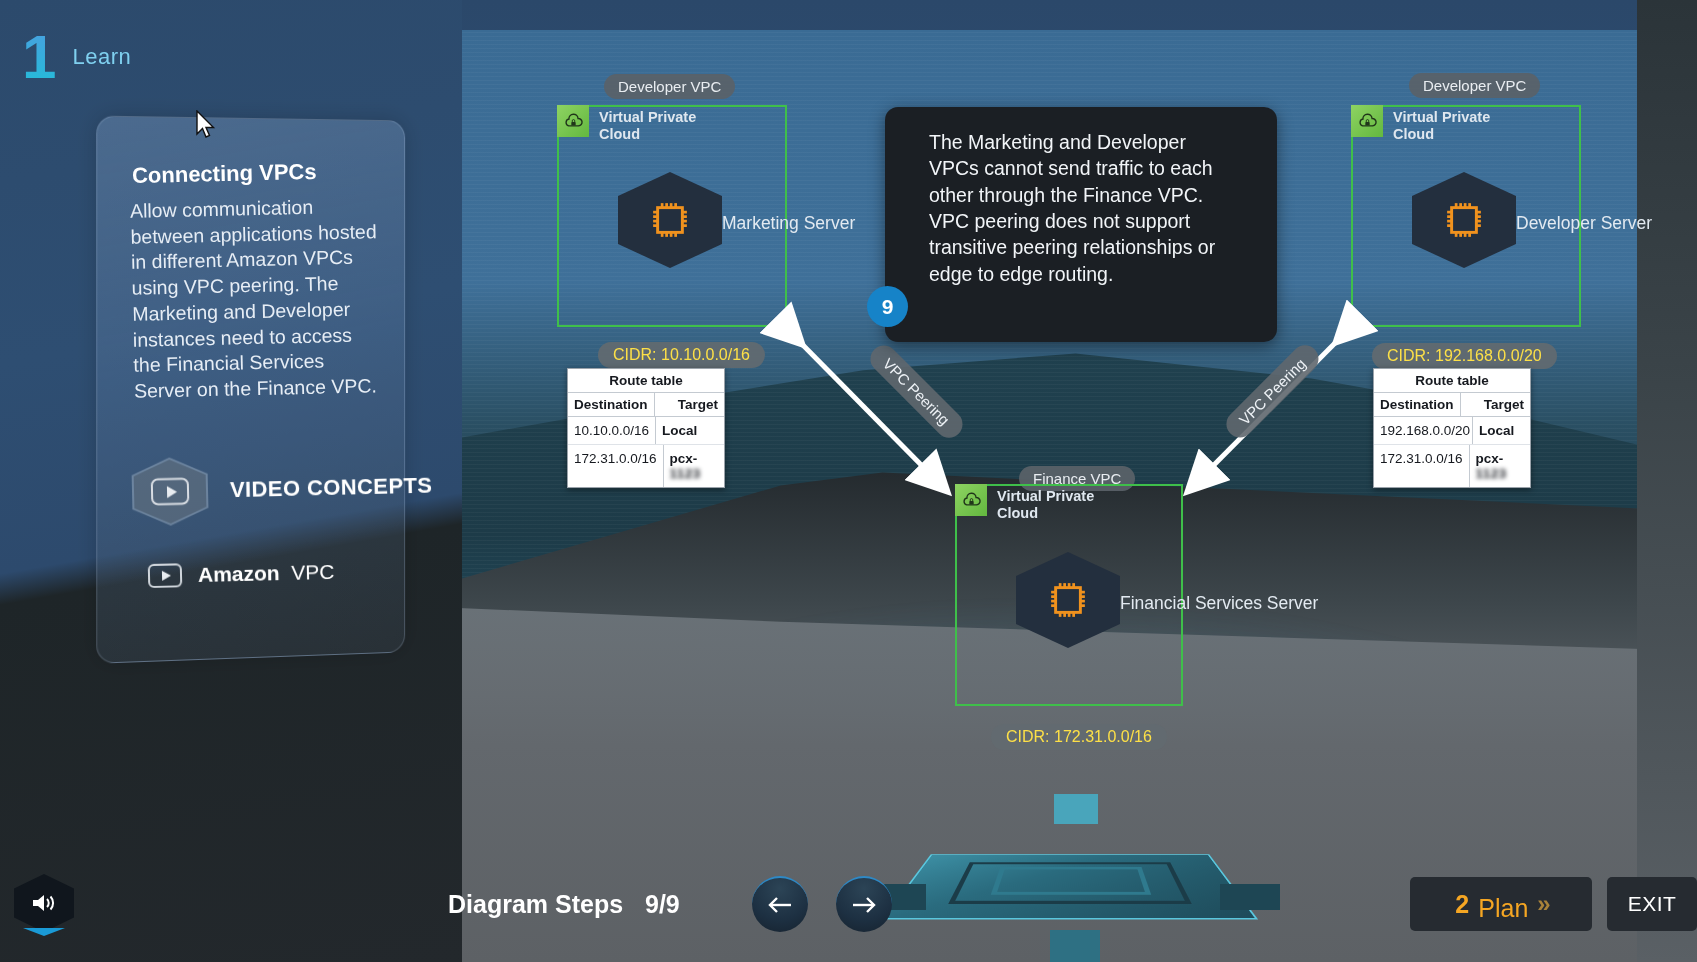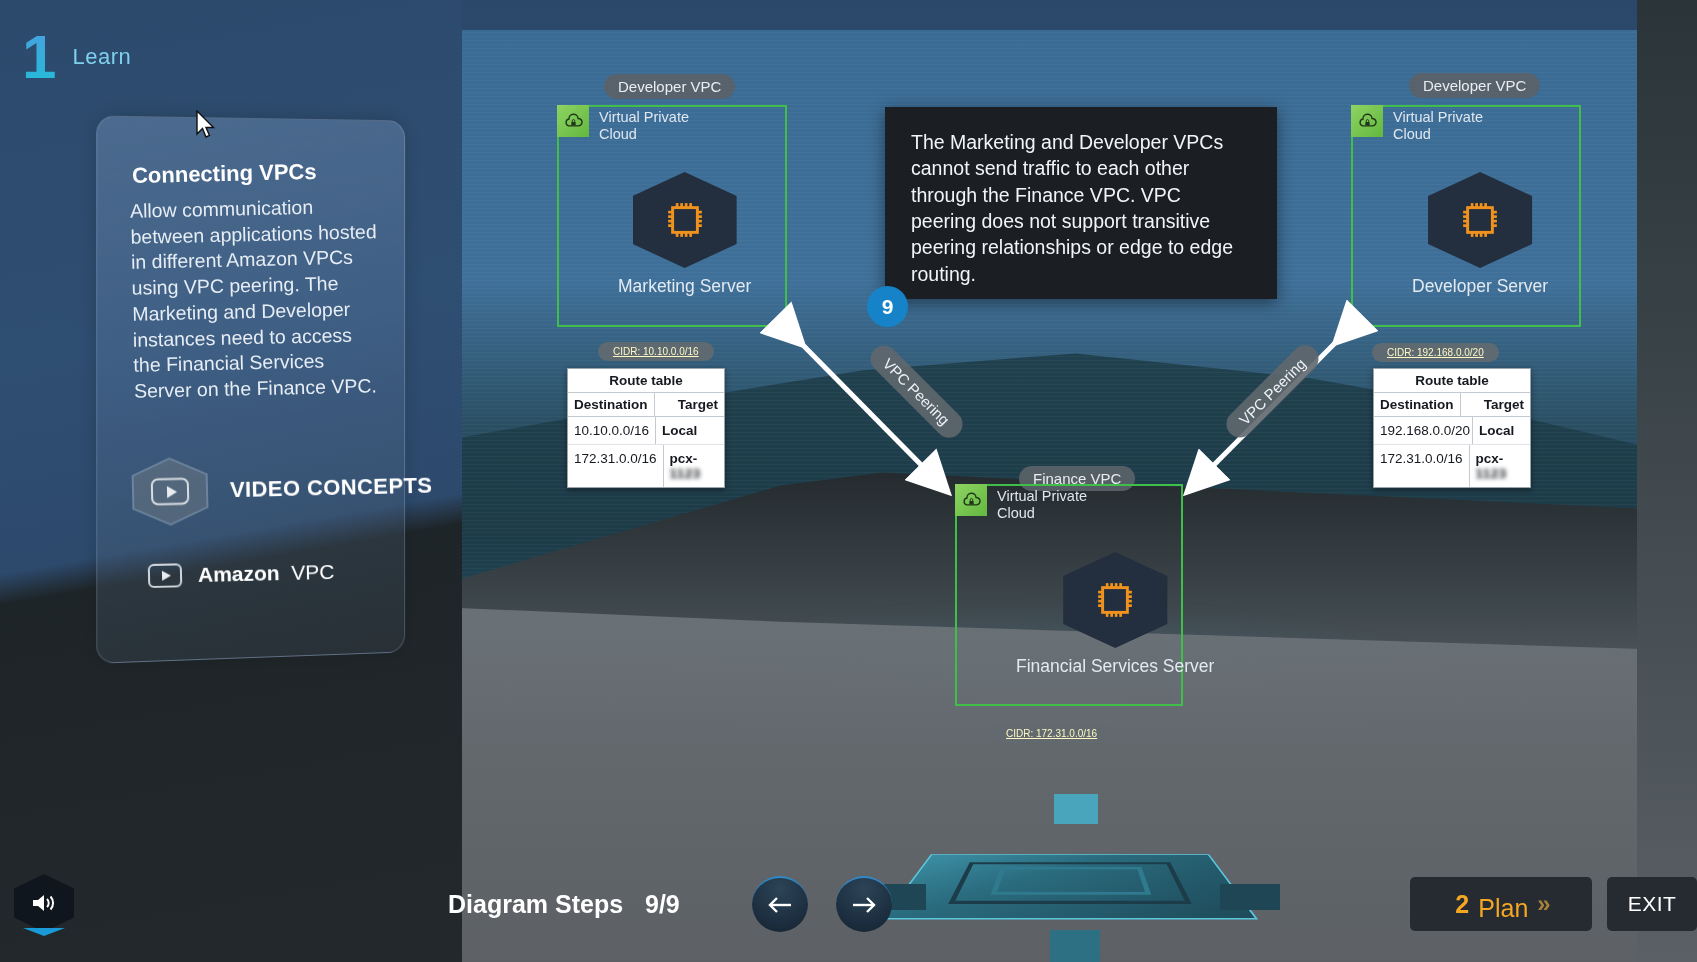--- a/index.html
+++ b/index.html
@@ -149,34 +149,34 @@
   .vpc-badge {
     position: absolute; background: rgba(90,98,104,0.92); color: #e9edf1;
     border-radius: 14px; padding: 4px 14px; font-size: 15px; white-space: nowrap;
   }
   .vpc-icon {
     position: absolute; left: -2px; top: -2px; width: 32px; height: 32px;
     background: linear-gradient(135deg, #8ed362 0%, #63b83f 100%);
     display: flex; align-items: center; justify-content: center;
   }
   .vpc-label {
-    position: absolute; color: #dfe7ef; font-size: 14.5px; font-weight: normal; line-height: 1.2;
+    position: absolute; color: #dfe7ef; font-size: 14.5px; font-weight: bold; line-height: 1.2;
     left: 40px; top: 2px; width: 120px;
   }
-  .server-node { position: absolute; display: flex; flex-direction: column; align-items: center; }
+  .server-node { position: absolute; display: flex; flex-direction: row; align-items: center; }
   .hex-chip { position: relative; width: 104px; height: 96px; }
   .hex-chip .hexbg {
     position: absolute; inset: 0; background: #232f3e;
     clip-path: polygon(50% 0%, 100% 25%, 100% 75%, 50% 100%, 0% 75%, 0% 25%);
     filter: drop-shadow(3px 5px 0 rgba(0,0,0,0.55));
   }
   .server-name { color: #e3eaf1; font-size: 17.5px; text-align: center; line-height: 1.22; margin-top: 8px; }
   .cidr-badge {
-    position: absolute; background: rgba(98,106,112,0.92); color: #fef9c3;
-    border-radius: 14px; padding: 4px 15px; font-size: 10px; white-space: nowrap; text-decoration: underline;
+    position: absolute; background: rgba(98,106,112,0.92); color: #fde047;
+    border-radius: 14px; padding: 4px 15px; font-size: 16px; white-space: nowrap;
   }
 
   
   .route-table {
     position: absolute; background: #ffffff; border: 1px solid #9aa2aa;
     font-size: 13.5px; color: #16191f; width: 158px;
     box-shadow: 0 2px 6px rgba(0,0,0,0.4);
   }
   .rt-title { text-align: center; font-weight: bold; padding: 4px 0; border-bottom: 1px solid #c4cad1; background: #fff; }
   .rt-head { display: flex; border-bottom: 1px solid #c4cad1; }
@@ -184,22 +184,22 @@
   .rt-row { display: flex; border-bottom: 1px solid #dfe3e8; }
   .rt-row:last-child { border-bottom: none; }
   .rt-row div { padding: 6px 6px; }
   .rt-c1 { width: 99px; border-right: 1px solid #c4cad1; }
   .rt-c2 { width: 78px; font-weight: bold; }
   .rt-head .rt-c2 { text-align: right; }
   .blurred { filter: blur(2.2px); letter-spacing: 0.5px; }
 
   
   .callout {
-    position: absolute; left: 885px; top: 107px; width: 392px; height: 192px;
-    background: #1b1f24; border-radius: 0; padding: 22px 26px;
+    position: absolute; left: 885px; top: 107px; width: 392px; height: 235px;
+    background: #1b1f24; border-radius: 13px; padding: 22px 44px;
     color: #f2f5f8; font-size: 19.5px; line-height: 1.35;
     box-shadow: 0 4px 16px rgba(0,0,0,0.45);
   }
   .step-dot {
     position: absolute; left: 867px; top: 286px; width: 41px; height: 41px;
     border-radius: 50%; background: #1683c8; color: #ffffff;
     display: flex; align-items: center; justify-content: center;
     font-size: 21px; font-weight: bold;
   }
 

